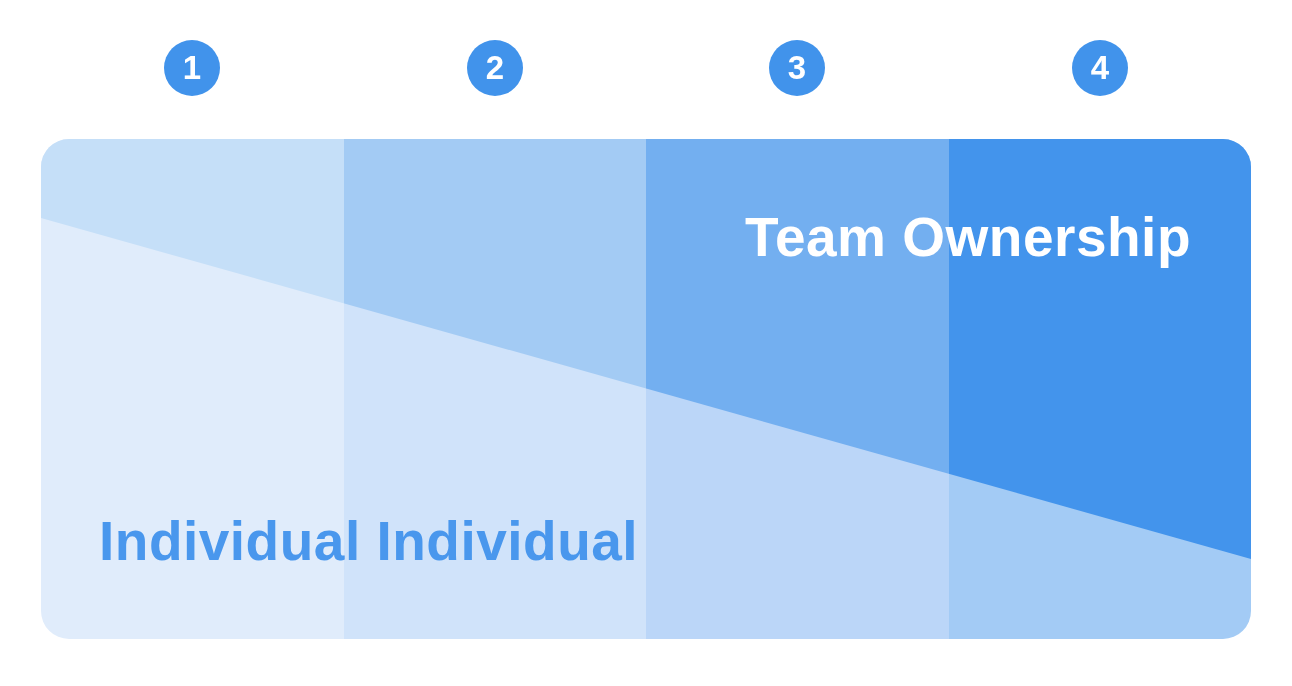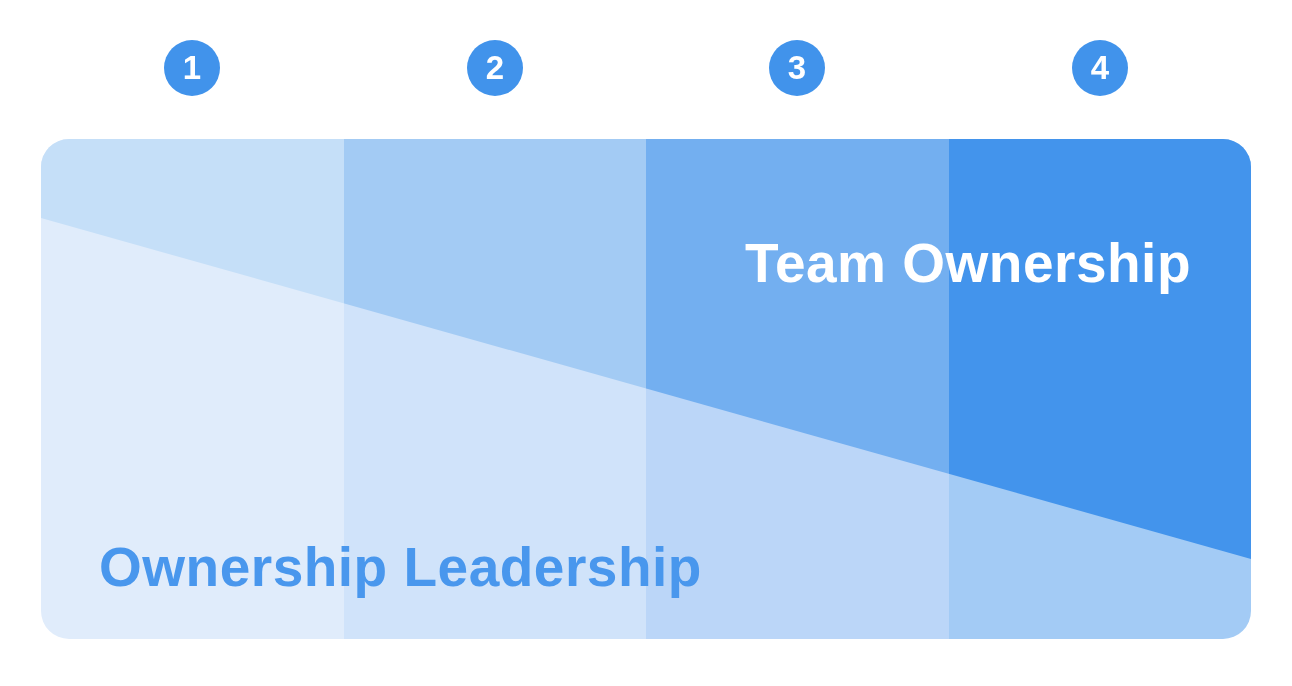--- a/index.html
+++ b/index.html
@@ -58,21 +58,20 @@
   }
   
   .layer-top {
     clip-path: polygon(0 0, 100% 0, 100% 84%, 0 15.8%);
   }
   .region-label {
     position: absolute;
     font-weight: bold;
     white-space: nowrap;
     letter-spacing: 0.5px;
-    margin-top: 26px;
   }
   .team-label {
     top: 66px;
     right: 60px;
     font-size: 55px;
   }
   .individual-label {
     top: 370px;
     left: 58px;
     font-size: 55px;
@@ -107,16 +106,16 @@
 
     <div class="layer layer-top">
       <div class="col" style="background-color: rgb(197, 223, 248);"></div>
       <div class="col" style="background-color: rgb(163, 203, 244);"></div>
       <div class="col" style="background-color: rgb(115, 175, 240);"></div>
       <div class="col" style="background-color: rgb(67, 148, 236);"></div>
     </div>
 
     <div class="region-label team-label" style="color: rgb(255, 255, 255);">Team Ownership</div>
 
-    <div class="region-label individual-label" style="color: rgb(73, 151, 237);">Ownership Leadership</div>
+    <div class="region-label individual-label" style="color: rgb(73, 151, 237);">Individual Individual</div>
 
   </div>
 </div>
 
 </body></html>

